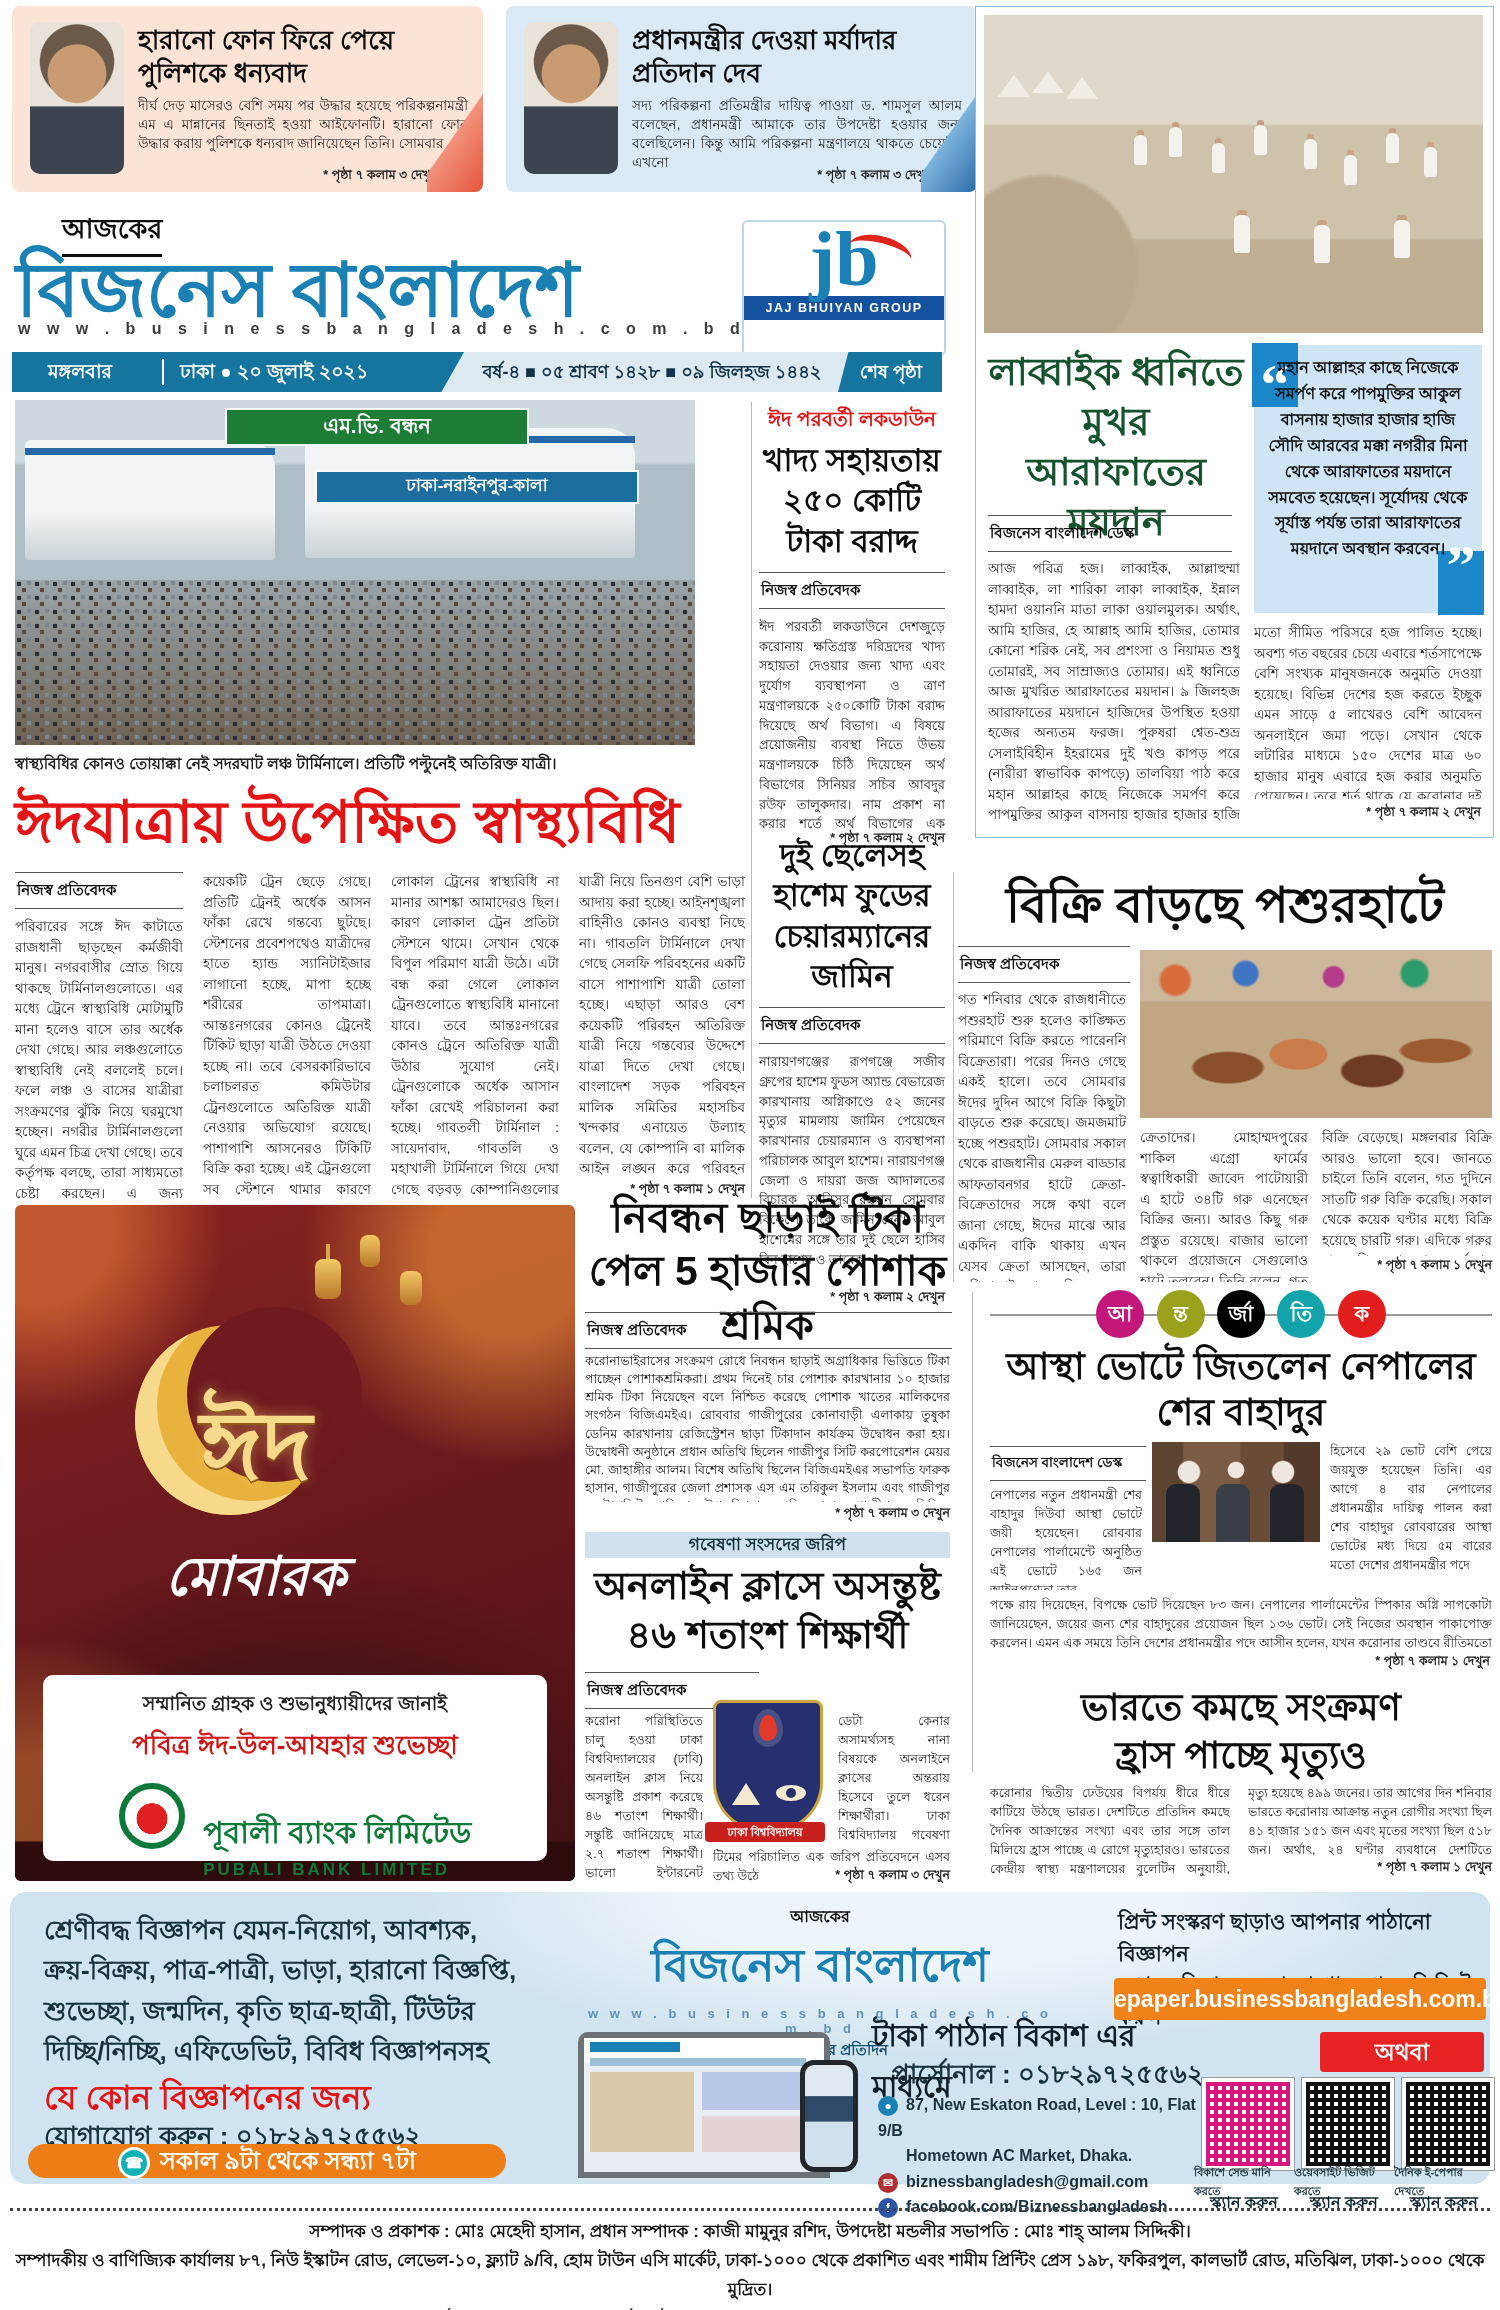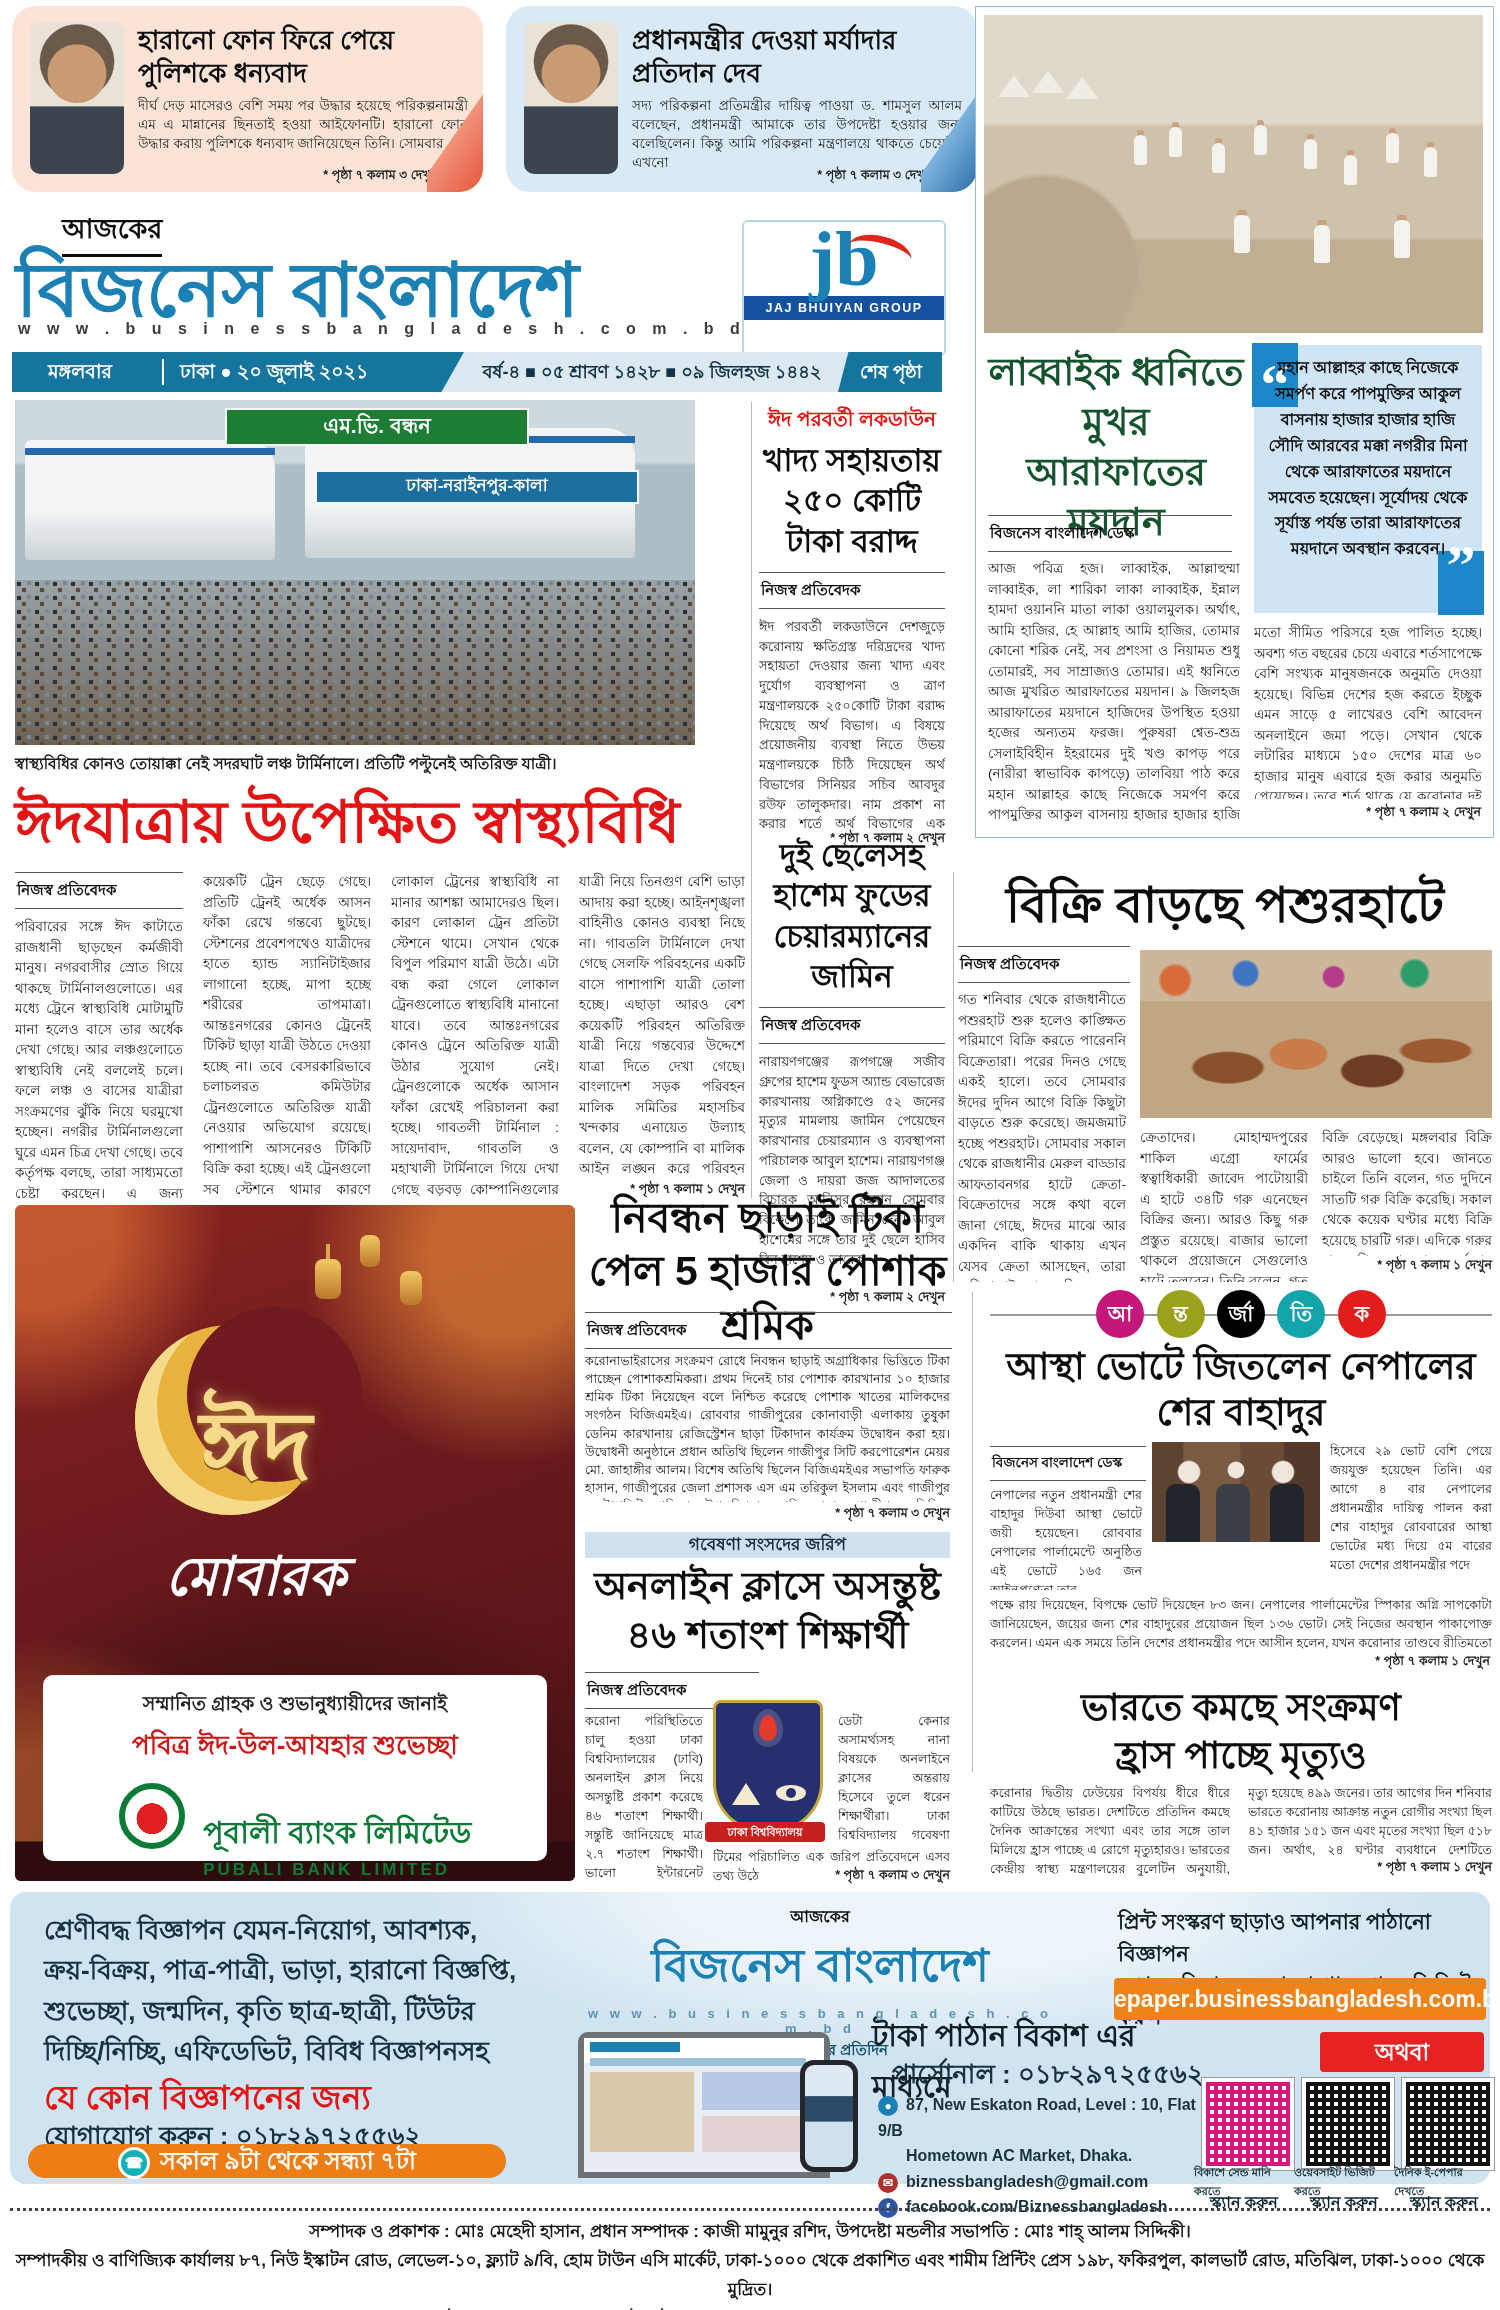--- a/index.html
+++ b/index.html
@@ -2,21 +2,21 @@
 <html><head>
 <meta charset="utf-8">
 <style>
   html,body{margin:0;padding:0;background:#e8e8e8;}
   #page{position:relative;width:1500px;height:2310px;background:#ffffff;margin:0 auto;
         font-family:"Liberation Sans",sans-serif;color:#111;overflow:hidden;}
   .abs{position:absolute;}
   .just{text-align:justify;}
   .ovh{overflow:hidden;}
   
-  .topbox{border-radius:24px;overflow:hidden;}
+  .topbox{border-radius:8px;overflow:hidden;}
   .topbox.pink{background:#fbe3d6;}
   .topbox.blue{background:#d9eaf6;margin-left:11px;}
   .curl{position:absolute;right:0;bottom:0;width:56px;height:110px;}
   .curl.pinkc{background:linear-gradient(125deg,transparent 48%,#f2927b 49%,#e4553b 100%);}
   .tb-head{font-weight:bold;font-size:26px;line-height:1.28;color:#0d0d0d;}
   .tb-body{font-size:13.5px;line-height:1.42;color:#222;}
   .more{font-size:12.5px;font-weight:bold;color:#222;text-align:right;}
   .portrait{border-radius:10px;background:
      radial-gradient(circle at 50% 34%, #c99b72 0 26%, transparent 27%),
      radial-gradient(circle at 50% 26%, #6b5a4a 0 30%, transparent 31%),

